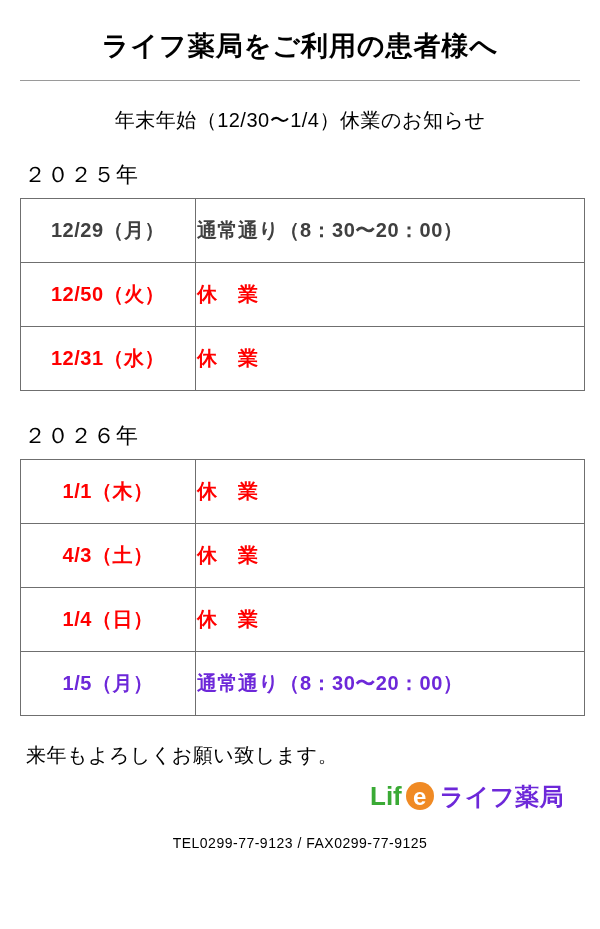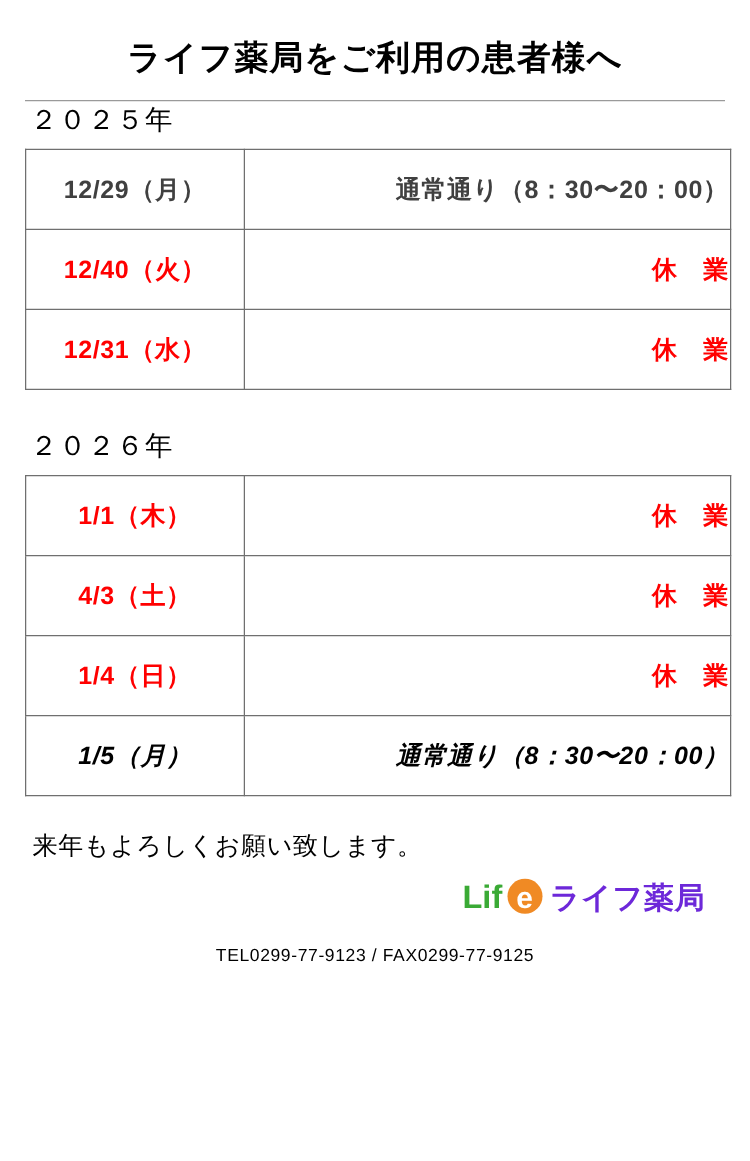--- a/index.html
+++ b/index.html
@@ -59,26 +59,26 @@
     height: 61px;
     font-size: 20px;
     letter-spacing: 0.5px;
   }
   td.date {
     width: 172px;
     text-align: center;
     font-weight: bold;
   }
   td.status {
-    text-align: right;
+    text-align: left;
     font-weight: bold;
   }
   .c-black { color: #404040; }
   .c-red { color: #ff0000; }
-  .c-blue { color: #000000; font-style: italic; }
+  .c-blue { color: #6d28d9; }
   .gap-a { height: 30px; }
   .closing {
     font-size: 20px;
     padding-top: 26px;
     padding-left: 8px;
     letter-spacing: 0.5px;
     font-family: Liberation Serif, serif;
   }
   .logo-row {
     display: flex;
@@ -106,31 +106,32 @@
   }
 </style>
 </head>
 <body>
 
 <div class="page">
 
   <div class="title">ライフ薬局をご利用の患者様へ</div>
   <hr class="rule">
 
+  <div class="subtitle">年末年始（12/30〜1/4）休業のお知らせ</div>
 
   <div class="year-label">２０２５年</div>
 
   <table class="schedule">
     <tbody>
       <tr>
         <td class="date c-black">12/29（月）</td>
         <td class="status c-black">通常通り（8：30〜20：00）</td>
       </tr>
       <tr>
-        <td class="date c-red">12/40（火）</td>
+        <td class="date c-red">12/50（火）</td>
         <td class="status c-red">休　業</td>
       </tr>
       <tr>
         <td class="date c-red">12/31（水）</td>
         <td class="status c-red">休　業</td>
       </tr>
     </tbody>
   </table>
 
   <div class="gap-a"></div>

